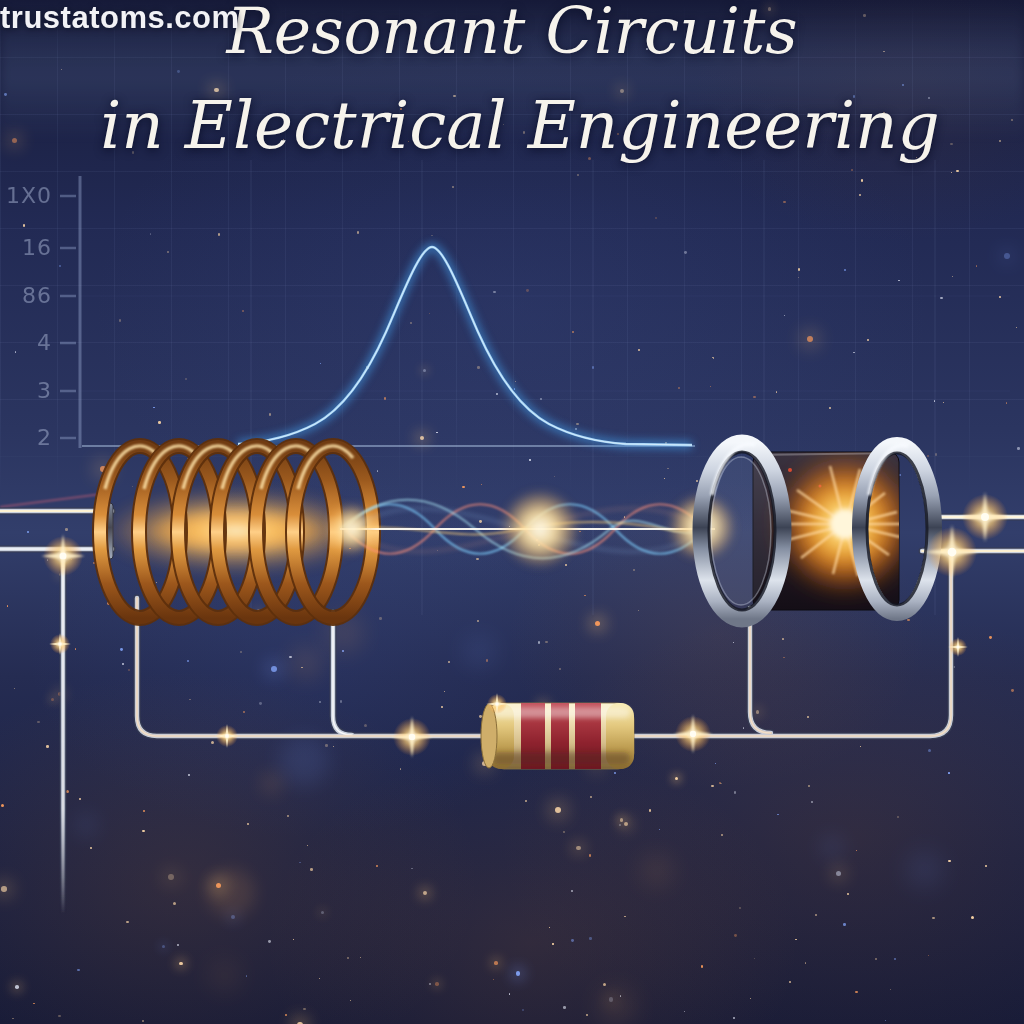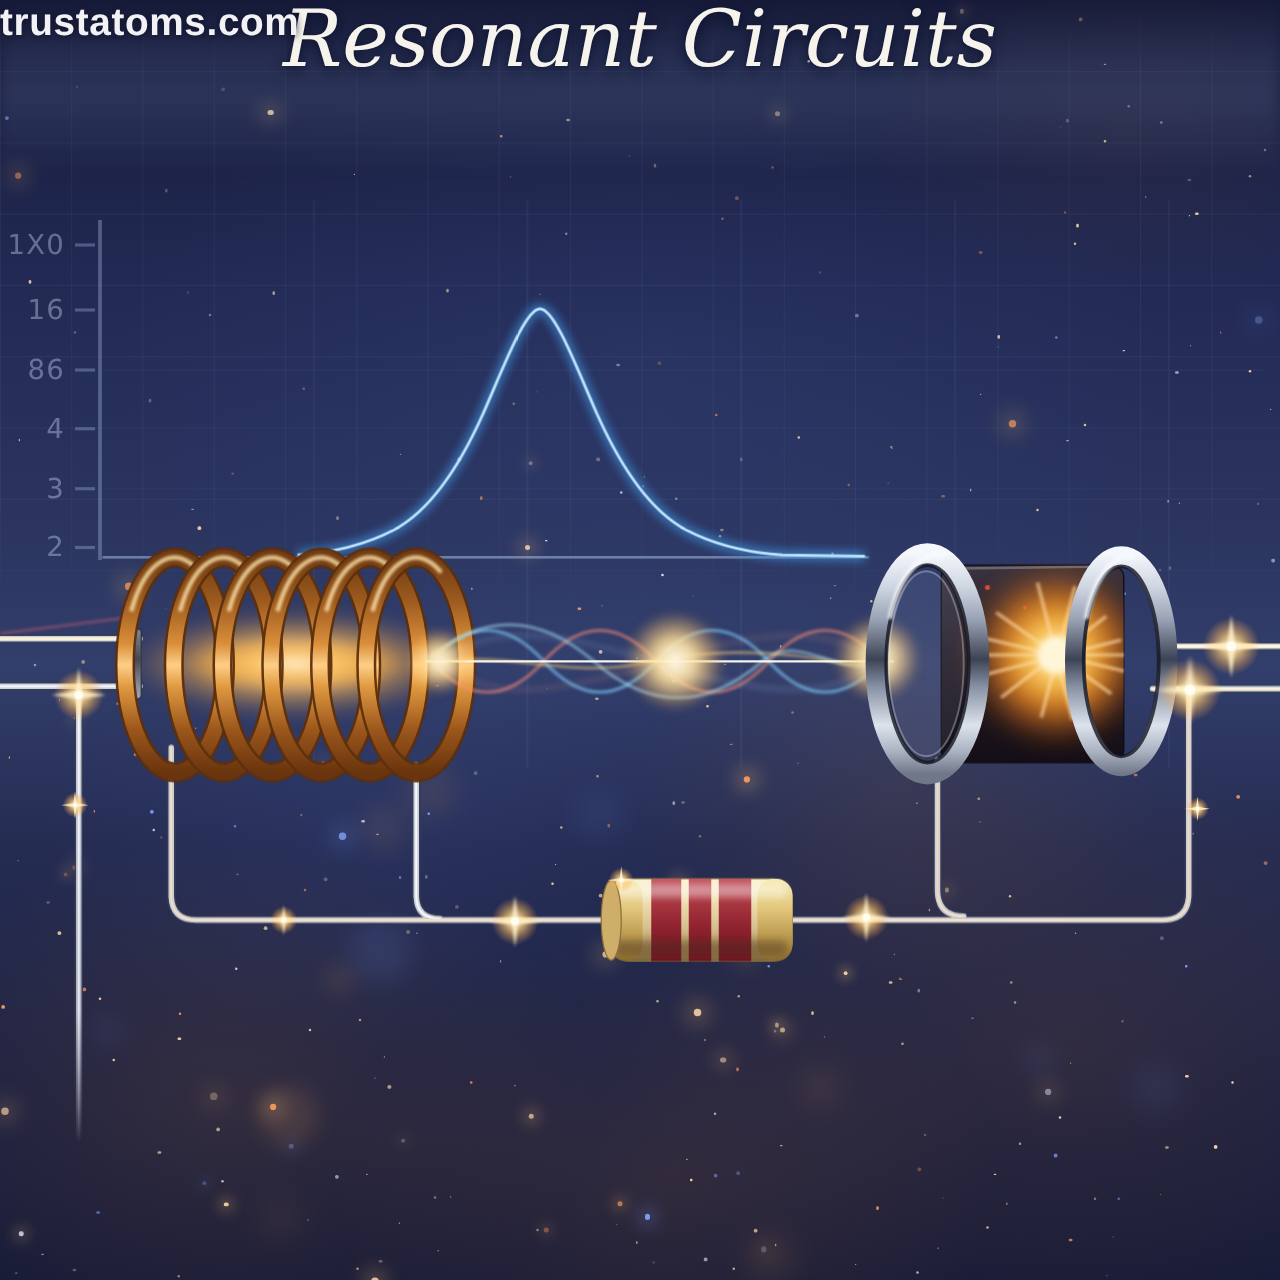--- a/index.html
+++ b/index.html
@@ -703,15 +703,16 @@
       <use href="#flare" transform="translate(952,552) scale(1.25)"></use>
       <use href="#flare" transform="translate(985,517) scale(1.15)"></use>
       <use href="#flare" transform="translate(958,647) scale(0.45)"></use>
     </g>
   </svg>
 
   <div class="vig" style="z-index:5"></div>
 
   <div class="title">
     <div class="l1">Resonant Circuits</div>
+    <div class="l2">in Electrical Engineering</div>
   </div>
   <div class="watermark">trustatoms.com</div>
 </div>
 
 </body></html>

